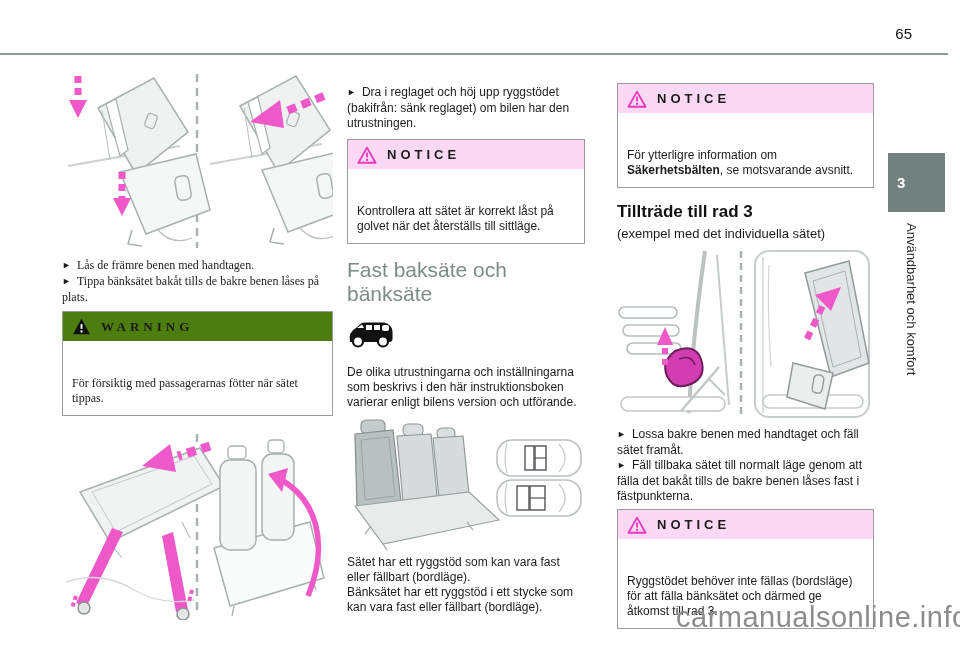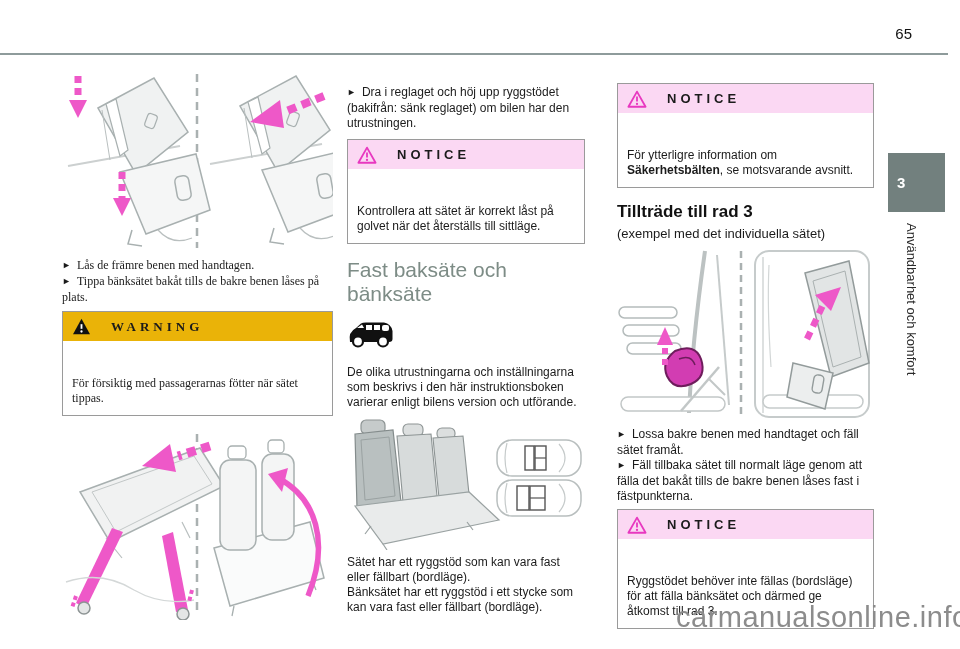--- a/index.html
+++ b/index.html
@@ -18,22 +18,22 @@
   .chapter-title { position:absolute; left:904px; top:223px; height:180px;
                    writing-mode:vertical-rl; font-size:13px; color:#2a2a2a; white-space:nowrap; }
   .col { position:absolute; }
   #col1 { left:62px;  top:70px; width:271px;font-family:Liberation Serif, serif; }
   #col2 { left:347px; top:85px; width:238px; }
   #col3 { left:617px; top:83px; width:257px; }
   p.body-text { font-size:12px; line-height:15px; }
   p.bullet { font-size:12px; line-height:15px; }
   p.bullet .marker { font-size:9px; margin-right:6px; position:relative; top:-1px; }
   .alert { border:1px solid #9a9a9a; background:#fff; }
-  .alert-header { display:flex; align-items:center; gap:20px; padding:6px 9px; height:29px; }
-  .alert-header.warn { background:#eab308; }
+  .alert-header { display:flex; align-items:center; gap:10px; padding:6px 9px; height:29px; }
+  .alert-header.warn { background:#4d7c0f; }
   .alert-header.notice { background:#fbd8f3; }
   .alert-title { font-size:13px; font-weight:bold; letter-spacing:4px; color:#1b1b1b; }
   .alert-body { padding:7px 9px 9px 9px; font-size:12px; line-height:15px;margin-top:28px; }
   .section-heading { font-size:21px; line-height:24px; font-weight:normal; color:#7d8c86; }
   .sub-heading { font-size:17px; line-height:20px; font-weight:bold; color:#111; }
   .sub-note { font-size:13px; line-height:15px; }
   .figure { display:block; }
   .watermark { position:absolute; left:676px; top:610px; font-size:29px; color:#8c8c8c;
                letter-spacing:0.5px; }
   .mt6{margin-top:6px}.mt8{margin-top:8px}.mt13{margin-top:13px}.mt14{margin-top:14px}

